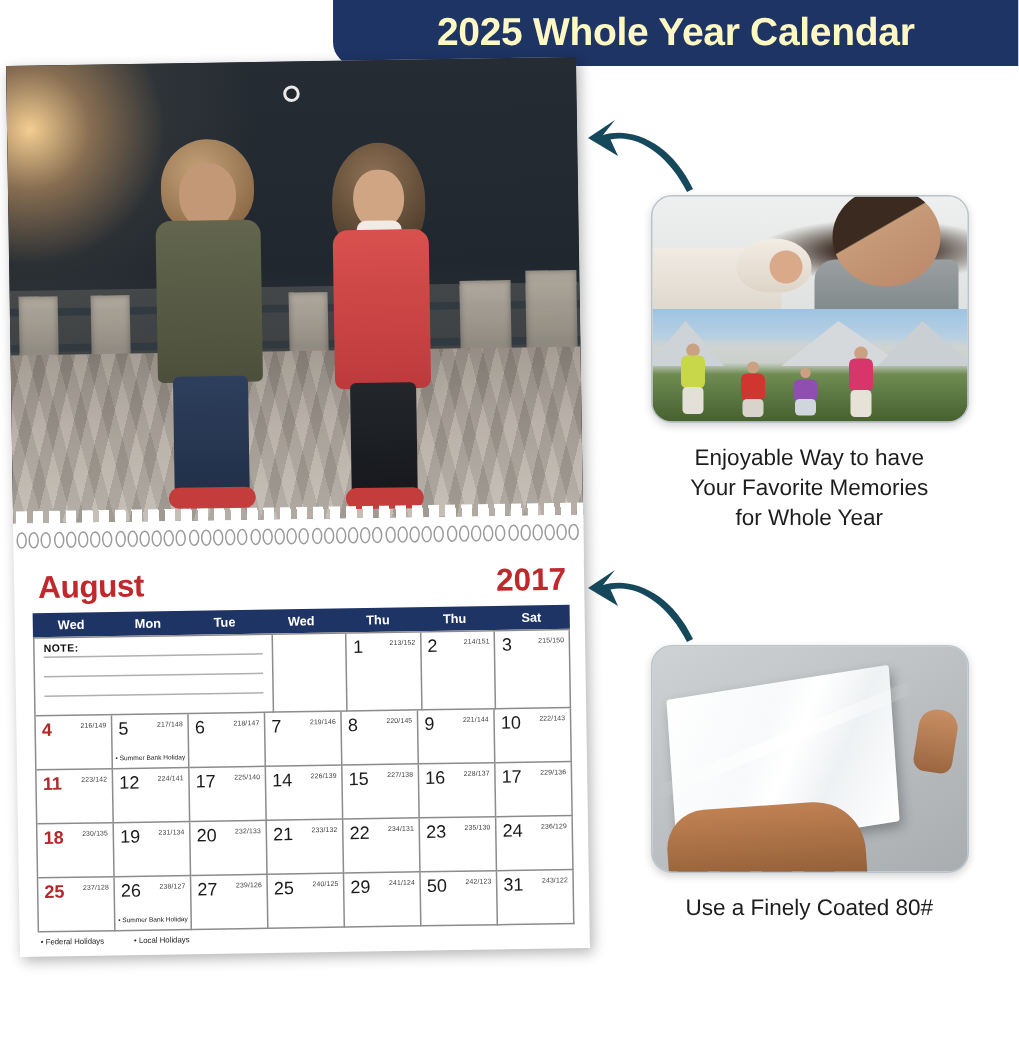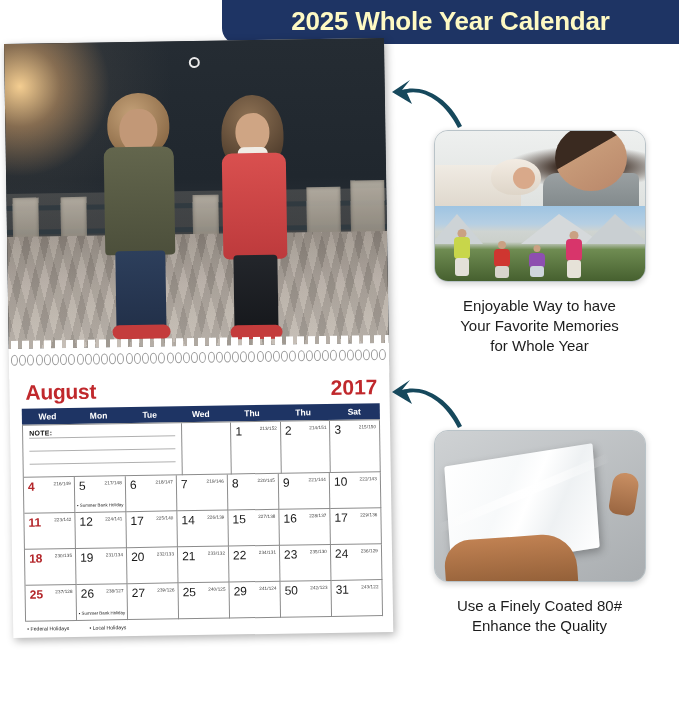--- a/index.html
+++ b/index.html
@@ -676,15 +676,14 @@
       </div>
       <div class="finger fg1"></div>
       <div class="finger fg2"></div>
       <div class="finger fg3"></div>
       <div class="finger fg4"></div>
       <div class="palm"></div>
     </div>
   </div>
   <div class="feature-text">
     <div>Use a Finely Coated 80#</div>
-    <div>Enhance the Quality</div>
   </div>
 </div>
 
 </body></html>

